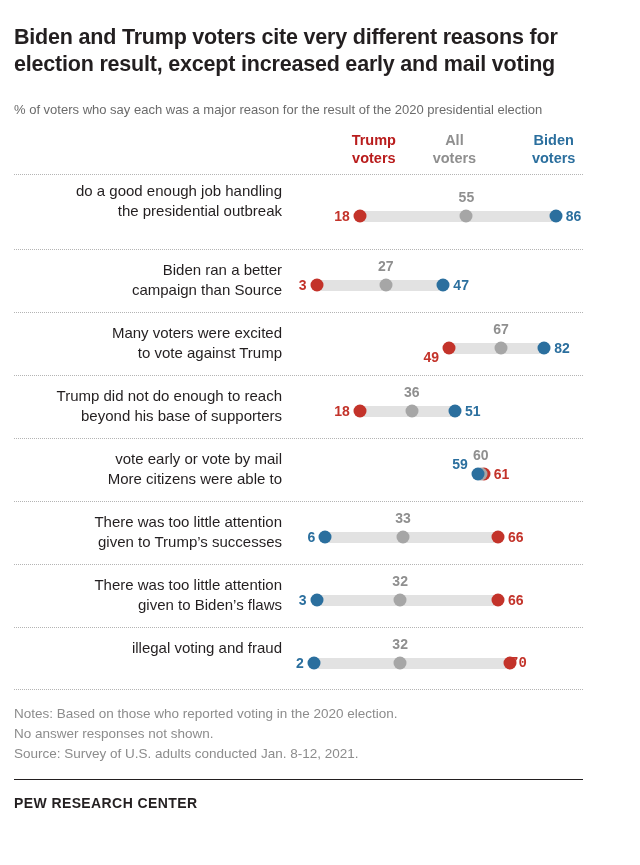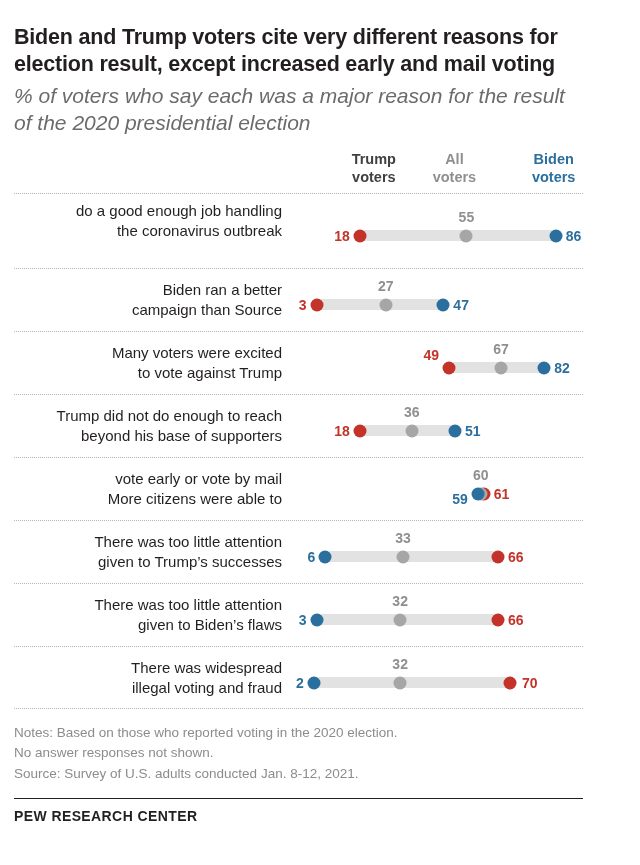--- a/index.html
+++ b/index.html
@@ -23,40 +23,39 @@
   }
   .title {
     font-size: 21.5px;
     font-weight: bold;
     line-height: 1.25;
     letter-spacing: -0.2px;
     color: #231f20;
     padding-top: 24px;
   }
   .subtitle {
-    font-size: 21px;
-    font-style: italic;
+    font-size: 13px;
     line-height: 1.32;
     color: #6b6b6b;
-    margin-top: 4px;
+    margin-top: 23px;
   }
   .legend {
     position: relative;
     height: 40px;
     margin-top: 14px;
   }
   .legend-item {
     position: absolute;
     text-align: center;
     font-size: 14.5px;
     font-weight: bold;
     line-height: 1.22;
     transform: translateX(-50%);
   }
-  .legend-trump { color: #404040; }
+  .legend-trump { color: #b91c1c; }
   .legend-all   { color: #8f8f8f; }
   .legend-biden { color: #2b6f9e; }
 
   .rows {
     position: relative;
     margin-top: 2px;
   }
   .row {
     position: relative;
     border-top: 1px dotted #b4b4b4;
@@ -114,21 +113,21 @@
     margin-top: 14px;
     font-size: 13.5px;
     line-height: 1.5;
     color: #8c8c8c;
   }
   .footer-rule {
     border-top: 1px solid #231f20;
     margin-top: 14px;
   }
   .brand {
-    margin-top: 9px;
+    margin-top: 15px;
     font-size: 14px;
     font-weight: bold;
     letter-spacing: 0.4px;
     color: #231f20;
   }
 </style>
 </head>
 <body>
 
 <div class="page">
@@ -148,21 +147,21 @@
       <div class="legend-item legend-biden" style="left: 539.68px; top: 0px;">
         <div>Biden</div>
         <div>voters</div>
       </div>
     </div>
 
   <div class="rows">
       <div class="row" style="height: 75px;">
         <div class="row-label" style="top: 6.5px;">
           <div>do a good enough job handling</div>
-          <div>the coronavirus outbreak</div>
+          <div>the presidential outbreak</div>
         </div>
         <div class="plot">
           <div class="track" style="left: 69.84px; width: 195.84px; top: 36px;"></div>
           <div class="dot dot-trump" style="left: 69.84px; top: 41.5px;"></div>
           <div class="val val-trump val-left" style="left: 59.84px; top: 41.5px;">18</div>
           <div class="dot dot-all" style="left: 176.4px; top: 41.5px;"></div>
           <div class="val val-all" style="left: 176.4px; top: 22.5px; transform: translate(-50%, -50%);">55</div>
           <div class="dot dot-biden" style="left: 265.68px; top: 41.5px;"></div>
           <div class="val val-biden" style="left: 275.68px; top: 41.5px;">86</div>
         </div>
@@ -183,21 +182,21 @@
         </div>
       </div>
       <div class="row" style="height: 63px;">
         <div class="row-label" style="top: 10.5px;">
           <div>Many voters were excited</div>
           <div>to vote against Trump</div>
         </div>
         <div class="plot">
           <div class="track" style="left: 159.12px; width: 95.04px; top: 30px;"></div>
           <div class="dot dot-trump" style="left: 159.12px; top: 35.5px;"></div>
-          <div class="val val-trump val-left" style="left: 149.12px; top: 23px;">49</div>
+          <div class="val val-trump val-left" style="left: 149.12px; top: 44px;">49</div>
           <div class="dot dot-all" style="left: 210.96px; top: 35.5px;"></div>
           <div class="val val-all" style="left: 210.96px; top: 16.5px; transform: translate(-50%, -50%);">67</div>
           <div class="dot dot-biden" style="left: 254.16px; top: 35.5px;"></div>
           <div class="val val-biden" style="left: 264.16px; top: 35.5px;">82</div>
         </div>
       </div>
       <div class="row" style="height: 63px;">
         <div class="row-label" style="top: 10.5px;">
           <div>Trump did not do enough to reach</div>
           <div>beyond his base of supporters</div>
@@ -217,21 +216,21 @@
           <div>vote early or vote by mail</div>
           <div>More citizens were able to</div>
         </div>
         <div class="plot">
           <div class="track" style="left: 187.92px; width: 5.76px; top: 30px;"></div>
           <div class="dot dot-trump" style="left: 193.68px; top: 35.5px;"></div>
           <div class="val val-trump" style="left: 203.68px; top: 35.5px;">61</div>
           <div class="dot dot-all" style="left: 190.8px; top: 35.5px;"></div>
           <div class="val val-all" style="left: 190.8px; top: 16.5px; transform: translate(-50%, -50%);">60</div>
           <div class="dot dot-biden" style="left: 187.92px; top: 35.5px;"></div>
-          <div class="val val-biden val-left" style="left: 177.92px; top: 41px;">59</div>
+          <div class="val val-biden val-left" style="left: 177.92px; top: 25px;">59</div>
         </div>
       </div>
       <div class="row" style="height: 63px;">
         <div class="row-label" style="top: 10.5px;">
           <div>There was too little attention</div>
           <div>given to Trump’s successes</div>
         </div>
         <div class="plot">
           <div class="track" style="left: 35.28px; width: 172.8px; top: 30px;"></div>
           <div class="dot dot-trump" style="left: 208.08px; top: 35.5px;"></div>
@@ -252,27 +251,26 @@
           <div class="dot dot-trump" style="left: 208.08px; top: 35.5px;"></div>
           <div class="val val-trump" style="left: 218.08px; top: 35.5px;">66</div>
           <div class="dot dot-all" style="left: 110.16px; top: 35.5px;"></div>
           <div class="val val-all" style="left: 110.16px; top: 16.5px; transform: translate(-50%, -50%);">32</div>
           <div class="dot dot-biden" style="left: 26.64px; top: 35.5px;"></div>
           <div class="val val-biden val-left" style="left: 16.64px; top: 35.5px;">3</div>
         </div>
       </div>
       <div class="row" style="height: 63px;">
         <div class="row-label" style="top: 10.5px;">
-          <div>There was widespread</div>
           <div>illegal voting and fraud</div>
         </div>
         <div class="plot">
           <div class="track" style="left: 23.76px; width: 195.84px; top: 30px;"></div>
           <div class="dot dot-trump" style="left: 219.6px; top: 35.5px;"></div>
-          <div class="val val-trump" style="left: 232px; top: 35.5px;">70</div>
+          <div class="val val-trump" style="left: 220px; top: 35.5px; font-family: Liberation Mono, monospace;">70</div>
           <div class="dot dot-all" style="left: 110.16px; top: 35.5px;"></div>
           <div class="val val-all" style="left: 110.16px; top: 16.5px; transform: translate(-50%, -50%);">32</div>
           <div class="dot dot-biden" style="left: 23.76px; top: 35.5px;"></div>
           <div class="val val-biden val-left" style="left: 13.76px; top: 35.5px;">2</div>
         </div>
       </div>
     </div>
 
   <div class="notes">
       <div>Notes: Based on those who reported voting in the 2020 election.</div>

